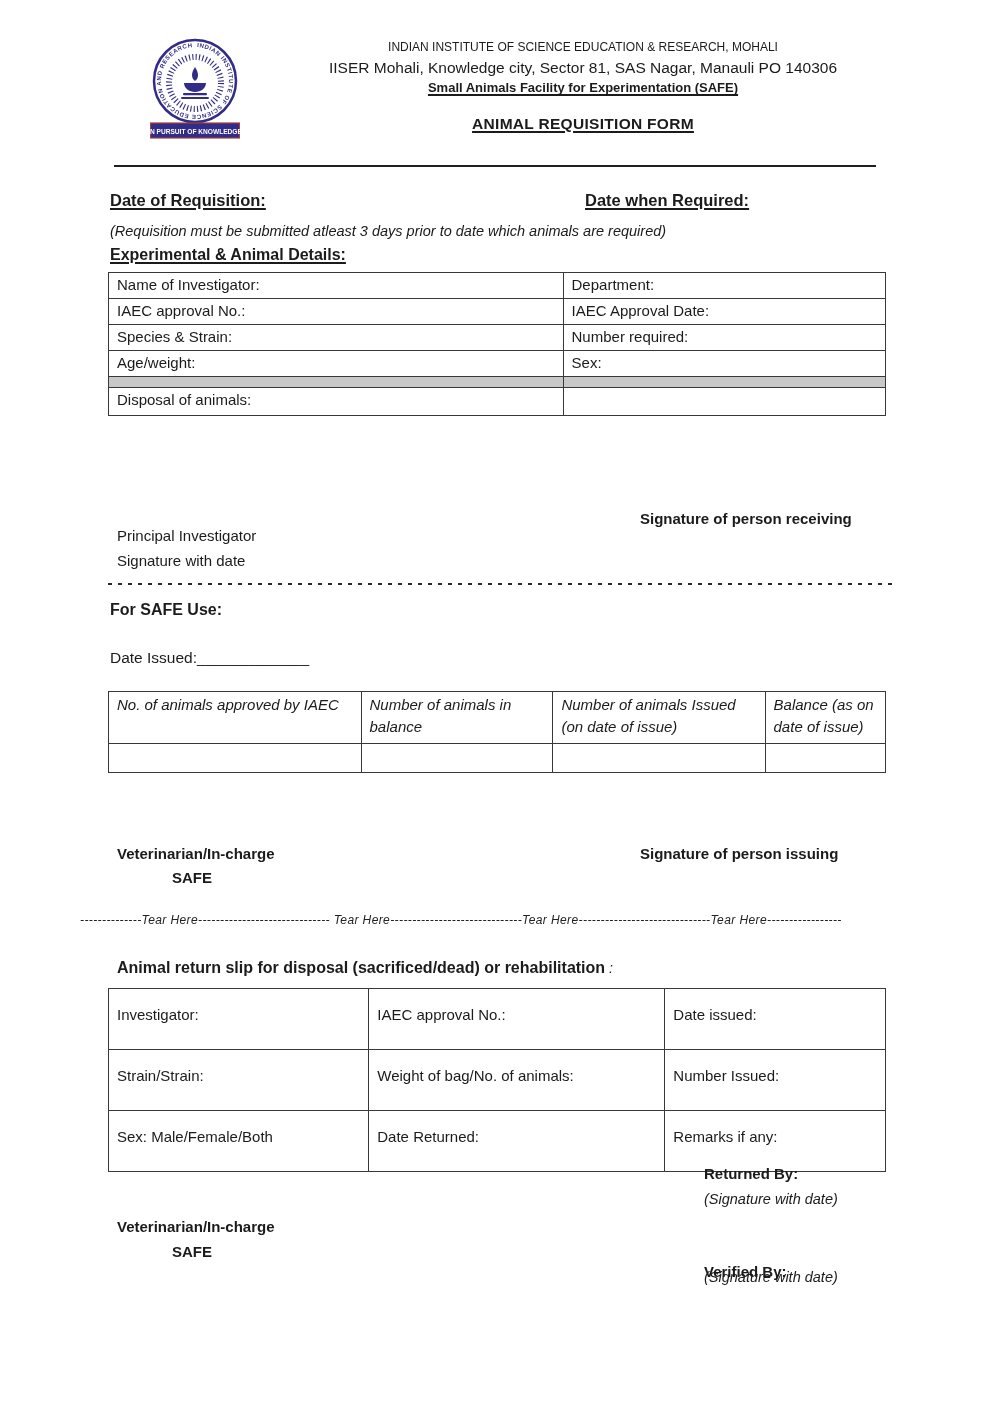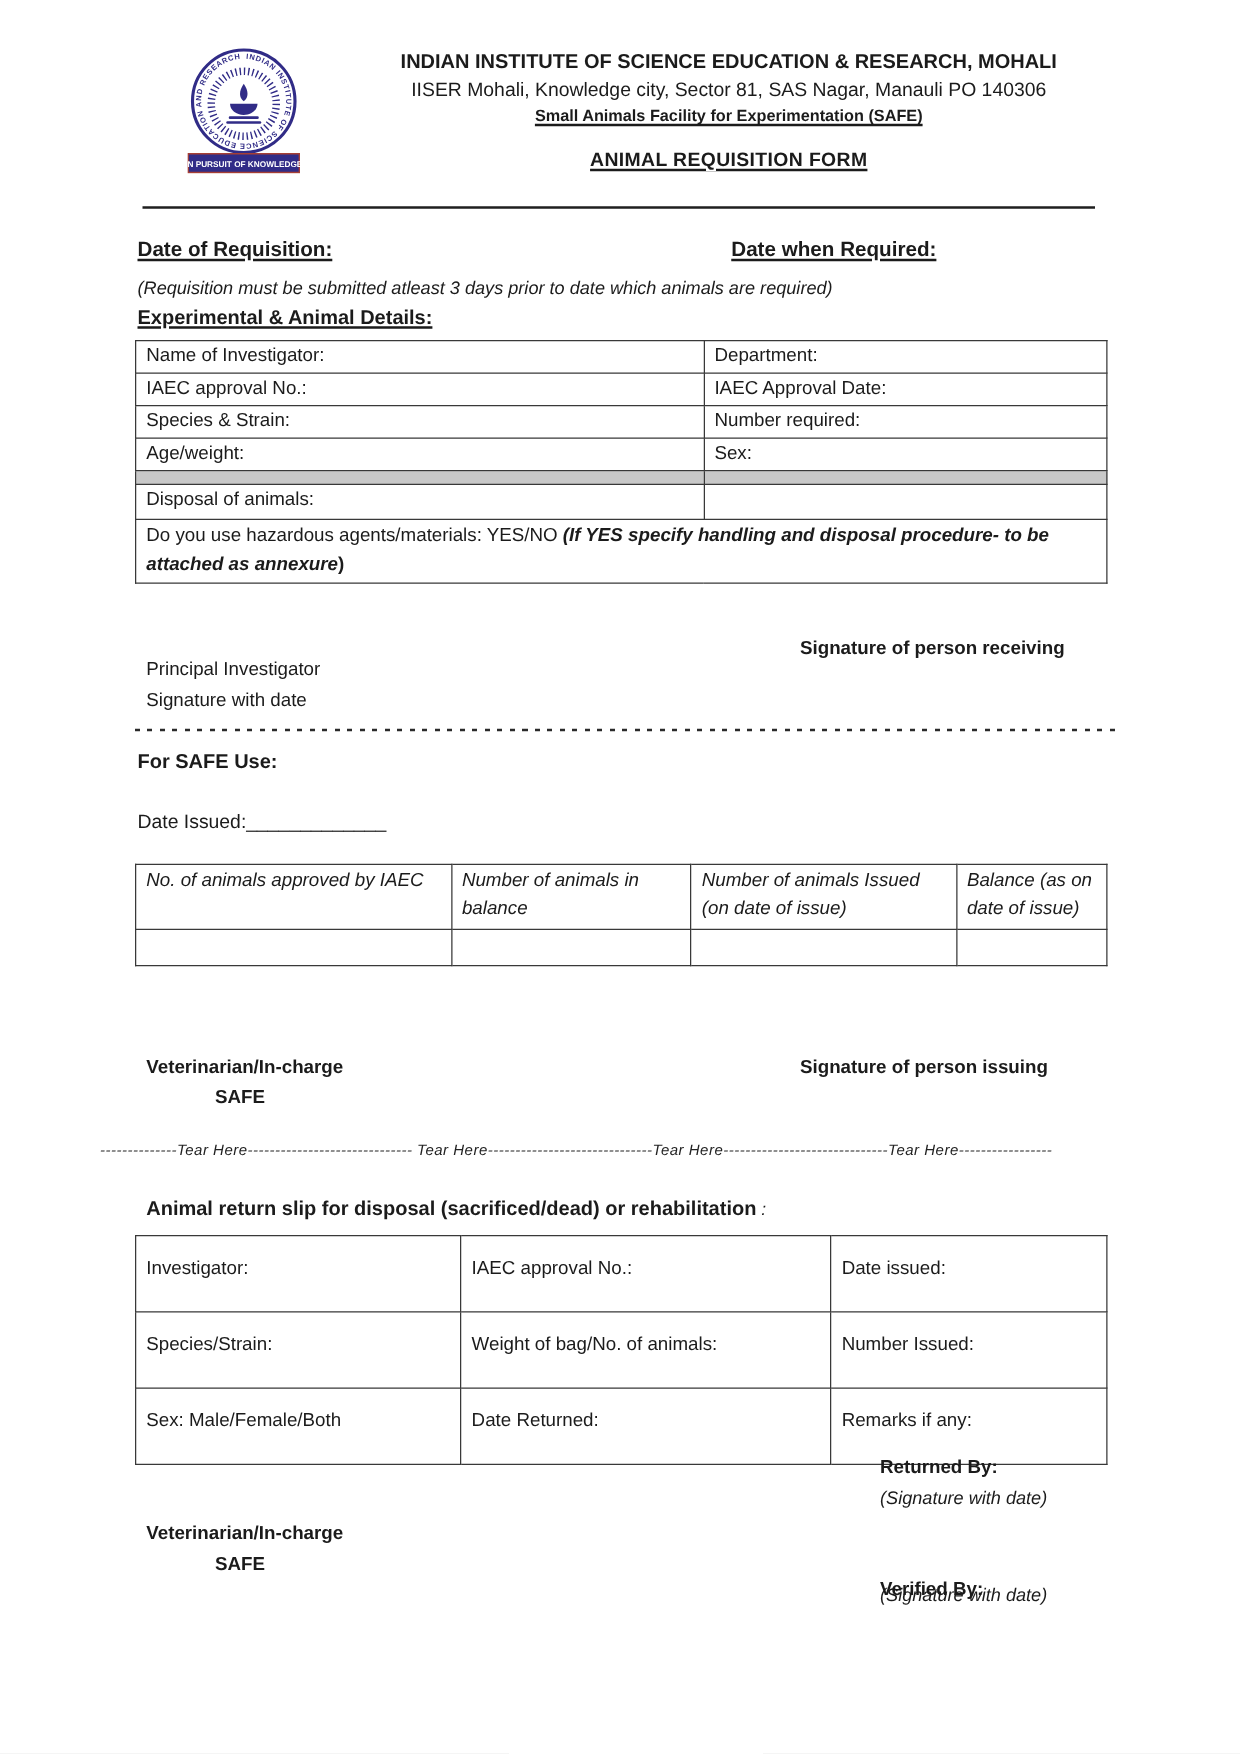--- a/index.html
+++ b/index.html
@@ -10,21 +10,21 @@
     font-family:"Liberation Sans", sans-serif;
     font-size:15px;color:#1b1b1b;
     margin:0 auto;overflow:hidden;
   }
   .abs{position:absolute;}
   .u{text-decoration:underline;text-decoration-thickness:1.5px;text-underline-offset:2px;}
 
   
   .logo{left:150px;top:37px;width:90px;height:102px;}
   .header-text{left:230px;top:40px;width:706px;text-align:center;line-height:1.25;}
-  .inst{font-weight:bold;font-size:16px;}
+  .inst{font-weight:normal;font-size:12px;}
   .addr{font-size:15.5px;margin-top:3px;}
   .fac{font-weight:bold;font-size:13px;margin-top:3px;text-decoration:underline;text-decoration-thickness:1.5px;text-underline-offset:2px;}
   .form-title{font-weight:bold;font-size:15.5px;margin-top:17px;letter-spacing:.3px;text-decoration:underline;text-decoration-thickness:1.5px;text-underline-offset:2px;}
   .top-rule{left:114px;top:149px;width:762px;height:16px;border-bottom:2px solid #1f1f1f;}
 
   
   .dates-row{left:110px;top:191px;width:778px;height:24px;}
   .date-req{font-weight:bold;font-size:16.5px;}
   .date-need{position:absolute;left:475px;top:0;font-weight:bold;font-size:16.5px;}
   .note{left:110px;top:223px;font-style:italic;font-size:14.5px;}
@@ -130,25 +130,20 @@
       <td>Sex:</td>
     </tr>
     <tr class="gray">
       <td></td>
       <td></td>
     </tr>
     <tr class="disposal">
       <td>Disposal of animals:</td>
       <td></td>
     </tr>
-    <tr>
-      <td colspan="2" class="hazard">
-        <span>Do you use hazardous agents/materials: YES/NO </span><b><i>(If YES specify handling and disposal procedure- to be attached as annexure</i></b><b>)</b>
-      </td>
-    </tr>
   </tbody>
     </table>
 
   <div class="abs pi">Principal Investigator</div>
   <div class="abs receiving">Signature of person receiving</div>
   <div class="abs sig-date">Signature with date</div>
 
   <div class="abs dashed-sep"></div>
 
   <div class="abs for-safe">For SAFE Use:</div>
@@ -193,21 +188,21 @@
         <col style="width:38.1%">
         <col style="width:28.4%">
       </colgroup>
     <tbody>
         <tr>
       <td>Investigator:</td>
       <td>IAEC approval No.:</td>
       <td>Date issued:</td>
     </tr>
     <tr>
-      <td>Species/Strain:</td>
+      <td>Strain/Strain:</td>
       <td>Weight of bag/No. of animals:</td>
       <td>Number Issued:</td>
     </tr>
     <tr>
       <td>Sex: Male/Female/Both</td>
       <td>Date Returned:</td>
       <td>Remarks if any:</td>
     </tr>
   </tbody>
     </table>

